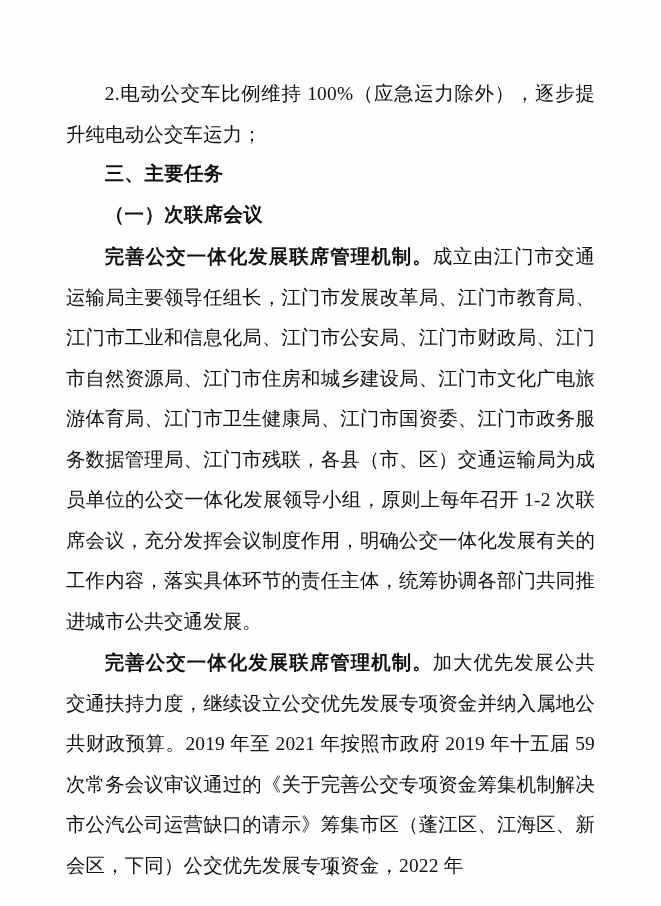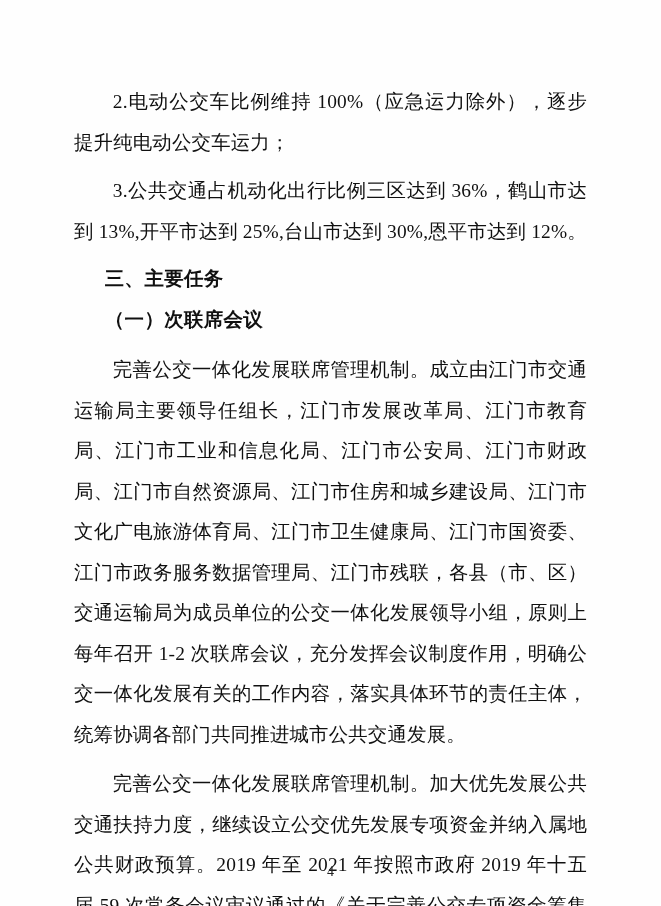--- a/index.html
+++ b/index.html
@@ -24,34 +24,34 @@
   }
   .doc-body {
     font-size: 19.4px;
     line-height: 40.5px;
     text-align: justify;
     text-justify: inter-ideograph;
     letter-spacing: 0.2px;
     color: #101010;
   }
   .para {
-    margin: 8px;
+    margin: 0;
     text-indent: 2em;
   }
   .heading {
     margin: 0;
     text-indent: 2em;
     font-family: Liberation Mono, monospace;
     font-weight: bold;
     font-size: 19.4px;
     letter-spacing: 0.4px;
   }
   .lead {
     font-family: "Liberation Sans", "DejaVu Sans", sans-serif;
-    font-weight: normal;
+    font-weight: bold;
     letter-spacing: 0.3px;
   }
   .page-number {
     position: absolute;
     left: 0;
     right: 0;
     bottom: 26px;
     text-align: center;
     font-size: 14px;
     color: #222222;
@@ -59,21 +59,20 @@
   }
 </style>
 </head>
 <body>
 
 <div class="page">
   <div class="doc-body">
 
     <p class="para">2.电动公交车比例维持 100%（应急运力除外），逐步提升纯电动公交车运力；</p>
 
-    <p class="para">3.公共交通占机动化出行比例三区达到 36%，鹤山市达到 13%,开平市达到 25%,台山市达到 30%,恩平市达到 12%。</p>
 
     <p class="heading">三、主要任务</p>
 
     <p class="heading">（一）次联席会议</p>
 
     <p class="para"><span class="lead">完善公交一体化发展联席管理机制。</span><span>成立由江门市交通运输局主要领导任组长，江门市发展改革局、江门市教育局、江门市工业和信息化局、江门市公安局、江门市财政局、江门市自然资源局、江门市住房和城乡建设局、江门市文化广电旅游体育局、江门市卫生健康局、江门市国资委、江门市政务服务数据管理局、江门市残联，各县（市、区）交通运输局为成员单位的公交一体化发展领导小组，原则上每年召开 1-2 次联席会议，充分发挥会议制度作用，明确公交一体化发展有关的工作内容，落实具体环节的责任主体，统筹协调各部门共同推进城市公共交通发展。</span></p>
 
     <p class="para"><span class="lead">完善公交一体化发展联席管理机制。</span><span>加大优先发展公共交通扶持力度，继续设立公交优先发展专项资金并纳入属地公共财政预算。2019 年至 2021 年按照市政府 2019 年十五届 59 次常务会议审议通过的《关于完善公交专项资金筹集机制解决市公汽公司运营缺口的请示》筹集市区（蓬江区、江海区、新会区，下同）公交优先发展专项资金，2022 年</span></p>
 
   </div>

